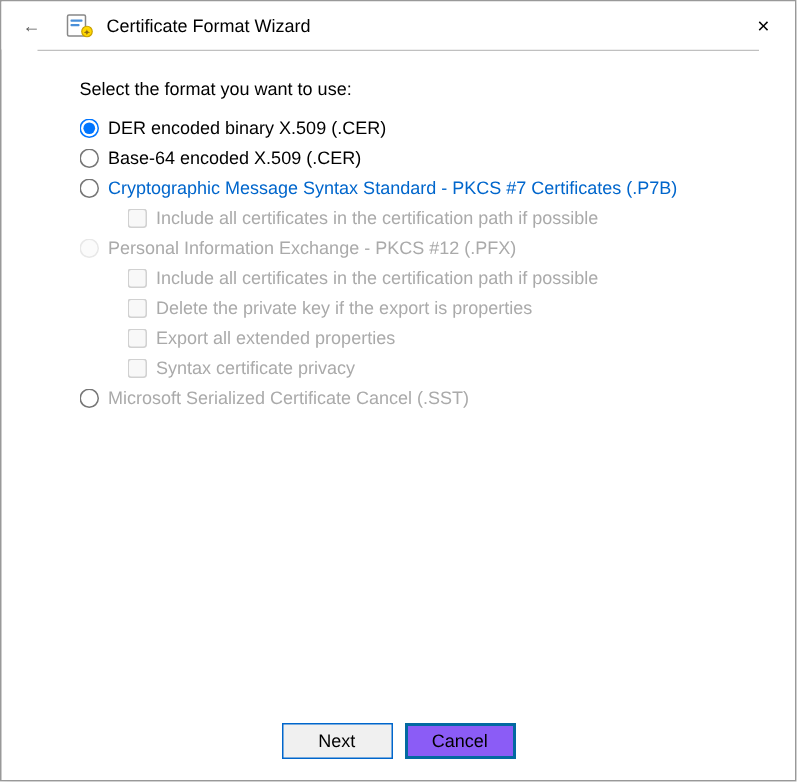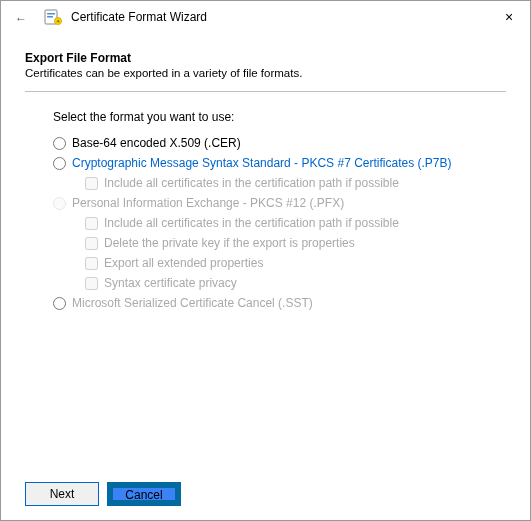--- a/index.html
+++ b/index.html
@@ -156,34 +156,34 @@
     }
     .radio-label.disabled {
       color: #aaa;
     }
     .radio-item.disabled input[type="radio"] {
       opacity: 0.5;
     }
     .footer {
       padding: 10px 24px 14px 24px;
       display: flex;
-      justify-content: flex-start;
+      justify-content: center;
       gap: 8px;
       flex-shrink: 0;
       border-top: none;
     }
     .btn {
       min-width: 74px;
       height: 24px;
       padding: 0 12px;
       font-size: 12px;
       font-family: 'Segoe UI', Tahoma, Geneva, Verdana, sans-serif;
       cursor: pointer;
-      border: 6px solid #0369a1;
-      background: #3b82f6;
+      border: 2px solid #0369a1;
+      background: #8b5cf6;
       color: #000;
     }
     .btn.primary {
       border: 1px solid #0066cc;
       background: #f0f0f0;
     }
   </style>
 </head>
 <body>
 
@@ -201,32 +201,32 @@
           <text x="15" y="16" text-anchor="middle" font-size="5" fill="#8B6914" font-weight="bold">✦</text>
         </svg>
       </div>
       <span class="title-bar-title">Certificate Format Wizard</span>
     </div>
     <div class="close-btn">×</div>
   </div>
 
   <div class="content">
 
-    <div class="header-section">
-      <div class="header-title">Export File Format</div>
-      <div class="header-desc">Certificates can be exported in a variety of file formats.</div>
-    </div>
 
     <div class="divider"></div>
 
     <div class="form-section">
       <div class="form-label">Select the format you want to use:</div>
 
       <div class="radio-group">
 
+        <div class="radio-item">
+          <input type="radio" name="format" id="opt1" checked="" style="">
+          <label class="radio-label" for="opt1">DER encoded binary X.509 (.CER)</label>
+        </div>
 
         <div class="radio-item">
           <input type="radio" name="format" id="opt2" style="">
           <label class="radio-label" for="opt2">Base-64 encoded X.509 (.CER)</label>
         </div>
 
         <div class="radio-item">
           <input type="radio" name="format" id="opt3" style="">
           <label class="radio-label blue" for="opt3">Cryptographic Message Syntax Standard - PKCS #7 Certificates (.P7B)</label>
         </div>

